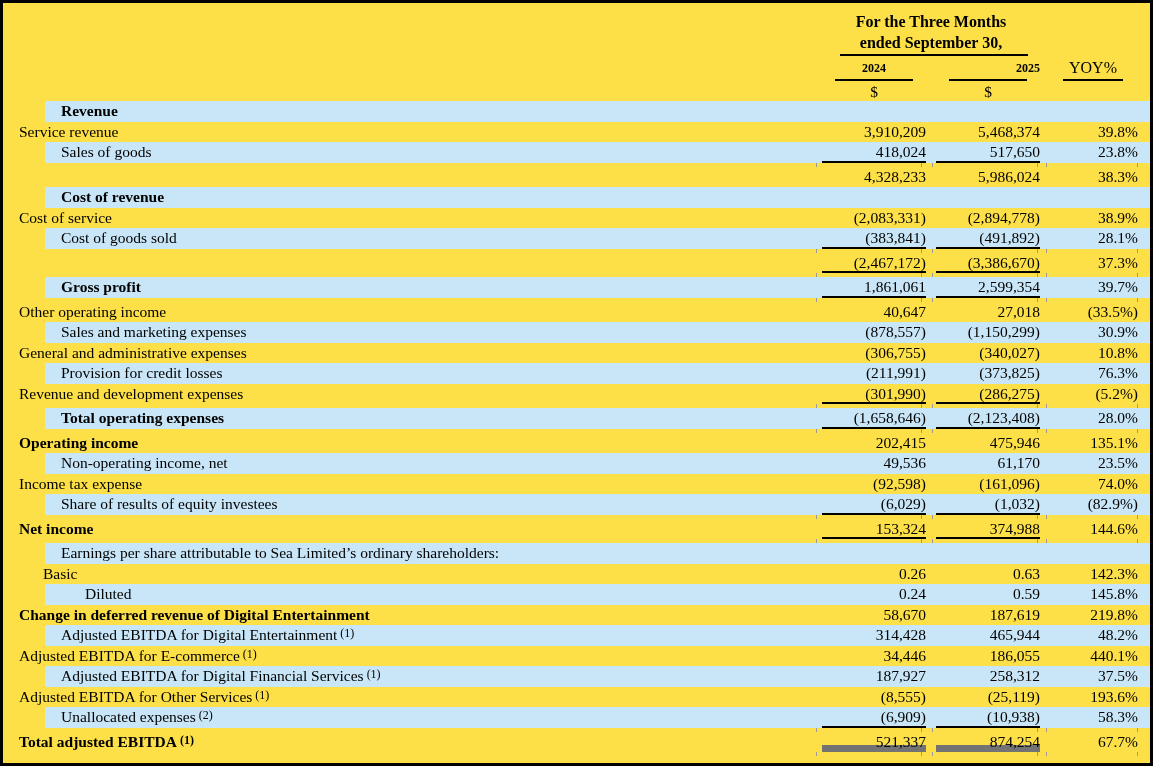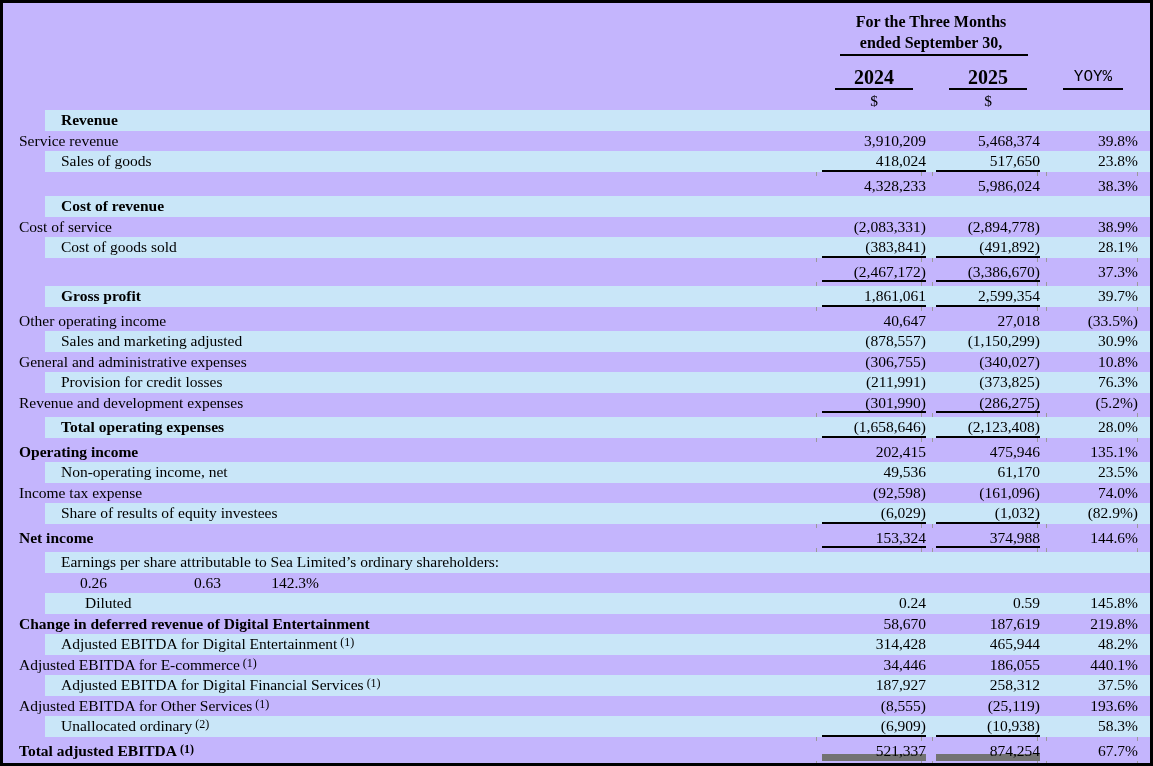--- a/index.html
+++ b/index.html
@@ -1,35 +1,35 @@
 <!DOCTYPE html>
 <html><head>
 <meta charset="utf-8">
 <style>
   html, body { margin: 0; padding: 0; background: #fff; }
   .page {
     width: 1153px; height: 766px;
     box-sizing: border-box;
     border: 3px solid #000;
-    background: #c4b5fd;
+    background: #fde047;
     font-family: "Liberation Serif", "DejaVu Serif", serif;
     font-size: 15.5px;
     color: #000;
     overflow: hidden;
   }
   
   .header { display: flex; align-items: flex-end; padding-top: 8px; }
   .group { width: 218px; }
   .gt { font-weight: bold; font-size: 16px; text-align: center; line-height: 21px; white-space: nowrap; }
   .grule { height: 2px; background: #000; margin: 1px 12px 0 18px; }
   .years { display: flex; }
-  .ycell { width: 104px; font-weight: bold; font-size: 20px; text-align: center; line-height: 20px; padding-top: 11px; }
-  .y2 { margin-left: 10px; }
+  .ycell { width: 104px; font-weight: bold; font-size: 12px; text-align: center; line-height: 20px; padding-top: 2px; }
+  .y2 { margin-left: 10px; text-align: right; }
   .yrule { height: 2px; background: #000; width: 78px; margin: 1px auto 0; }
-  .yoyhead { width: 90px; margin-left: 8px; margin-right: 12px; text-align: center; font-size: 16px; line-height: 20px; font-family: Liberation Mono, monospace; }
+  .yoyhead { width: 90px; margin-left: 8px; margin-right: 12px; text-align: center; font-size: 16px; line-height: 20px; }
   .yoyrule { height: 2px; background: #000; width: 60px; margin: 1px auto 0; }
   .dollar-row { display: flex; line-height: 19px; padding-top: 1px; }
   .center { text-align: center !important; }
   
   .row { display: flex; height: 20.5px; line-height: 20.5px; }
   .row.shaded { background: #c9e6f8; margin-left: 42px; }
   .cell.label { flex: 1; padding-left: 16px; white-space: nowrap; overflow: visible; }
   .cell.label.indent { padding-left: 40px; }
   .row.bold .cell.label { font-weight: bold; }
   .cell.num { width: 104px; text-align: right; white-space: nowrap; }
@@ -156,21 +156,21 @@
         <div class="cell num c2025 tick"></div>
         <div class="cell num cyoy tick"></div>
       </div>
       <div class="row">
         <div class="cell label"><span>Other operating income</span></div>
         <div class="cell num c2024">40,647</div>
         <div class="cell num c2025">27,018</div>
         <div class="cell num cyoy">(33.5%)</div>
       </div>
       <div class="row shaded">
-        <div class="cell label"><span>Sales and marketing adjusted</span></div>
+        <div class="cell label"><span>Sales and marketing expenses</span></div>
         <div class="cell num c2024">(878,557)</div>
         <div class="cell num c2025">(1,150,299)</div>
         <div class="cell num cyoy">30.9%</div>
       </div>
       <div class="row">
         <div class="cell label"><span>General and administrative expenses</span></div>
         <div class="cell num c2024">(306,755)</div>
         <div class="cell num c2025">(340,027)</div>
         <div class="cell num cyoy">10.8%</div>
       </div>
@@ -246,20 +246,21 @@
         <div class="cell num c2025 tick"></div>
         <div class="cell num cyoy tick"></div>
       </div>
       <div class="row shaded">
         <div class="cell label"><span>Earnings per share attributable to Sea Limited’s ordinary shareholders:</span></div>
         <div class="cell num c2024"></div>
         <div class="cell num c2025"></div>
         <div class="cell num cyoy"></div>
       </div>
       <div class="row">
+        <div class="cell label indent"><span>Basic</span></div>
         <div class="cell num c2024">0.26</div>
         <div class="cell num c2025">0.63</div>
         <div class="cell num cyoy">142.3%</div>
       </div>
       <div class="row shaded">
         <div class="cell label indent"><span>Diluted</span></div>
         <div class="cell num c2024">0.24</div>
         <div class="cell num c2025">0.59</div>
         <div class="cell num cyoy">145.8%</div>
       </div>
@@ -287,21 +288,21 @@
         <div class="cell num c2025">258,312</div>
         <div class="cell num cyoy">37.5%</div>
       </div>
       <div class="row">
         <div class="cell label"><span>Adjusted EBITDA for Other Services</span><span class="sup">(1)</span></div>
         <div class="cell num c2024">(8,555)</div>
         <div class="cell num c2025">(25,119)</div>
         <div class="cell num cyoy">193.6%</div>
       </div>
       <div class="row shaded rule">
-        <div class="cell label"><span>Unallocated ordinary</span><span class="sup">(2)</span></div>
+        <div class="cell label"><span>Unallocated expenses</span><span class="sup">(2)</span></div>
         <div class="cell num c2024">(6,909)</div>
         <div class="cell num c2025">(10,938)</div>
         <div class="cell num cyoy">58.3%</div>
       </div>
       <div class="spacer">
         <div class="cell label"></div>
         <div class="cell num c2024 tick"></div>
         <div class="cell num c2025 tick"></div>
         <div class="cell num cyoy tick"></div>
       </div>

